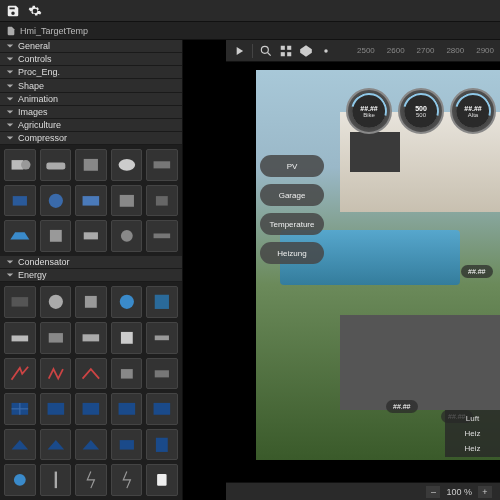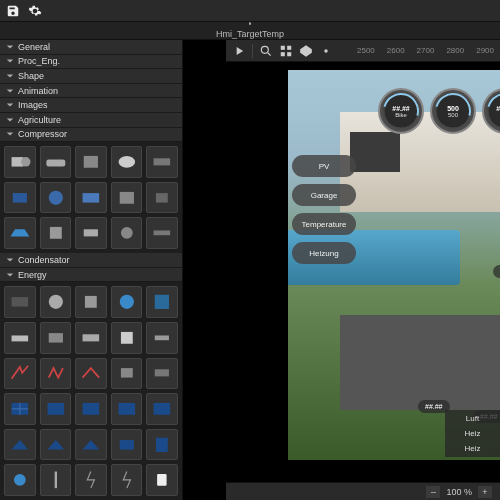--- a/index.html
+++ b/index.html
@@ -11,21 +11,20 @@
   }
   .titlebar {
     height: 22px; background: #2a2a2a; display: flex; align-items: center;
     padding: 0 6px; gap: 8px; border-bottom: 1px solid #111;
   }
   .titlebar .icon { width: 14px; height: 14px; fill: #eee; }
   .filebar {
     height: 18px; background: #222; display: flex; align-items: center;
     padding: 0 6px; gap: 4px; font-size: 9px; color: #bbb;
     border-bottom: 1px solid #111;
-    flex-direction: column;
   }
   .main { flex: 1; display: flex; min-height: 0; }
   .sidebar {
     width: 183px; background: #4d7c0f; display: flex; flex-direction: column;
     border-right: 1px solid #111; overflow-y: auto;
   }
   .cat {
     height: 16px; background: #2d2d2d; display: flex; align-items: center;
     padding: 0 6px; gap: 4px; font-size: 9px; color: #ddd;
     border-bottom: 1px solid #1a1a1a; cursor: pointer;
@@ -49,21 +48,20 @@
   .toolbar .tbtn { width: 14px; height: 14px; fill: #ccc; cursor: pointer; }
   .toolbar .sep { width: 1px; height: 14px; background: #444; }
   .tick { font-size: 8px; color: #888; margin-left: auto; display:flex; gap:12px;}
   .stage {
     flex: 1; position: relative; background: #000; overflow: hidden;
   }
   .canvas {
     position: absolute; left: 30px; top: 8px; right: 0; bottom: 22px;
     background: linear-gradient(#a8c8d8 0%, #9ab8c8 25%, #6b8a5a 55%, #3a5a2a 100%);
     overflow: hidden;
-    margin-left: 32px;
   }
   .house {
     position: absolute; right: 0; top: 42px; width: 160px; height: 100px;
     background: linear-gradient(#e8e4dc, #c8c0b0);
   }
   .house::before {
     content: ''; position: absolute; left: 10px; top: 20px; width: 50px; height: 40px;
     background: #3a3a3a;
   }
   .pool {
@@ -142,20 +140,26 @@
 </div>
 
 <div class="main">
 
   <div class="sidebar">
     <div class="cat">
         <svg class="chev" viewBox="0 0 10 10">
           <path d="M1 3l4 4 4-4z"></path>
         </svg>
         <span>General</span>
+      </div>
+    <div class="cat">
+        <svg class="chev" viewBox="0 0 10 10">
+          <path d="M1 3l4 4 4-4z"></path>
+        </svg>
+        <span>Controls</span>
       </div>
     <div class="cat">
         <svg class="chev" viewBox="0 0 10 10">
           <path d="M1 3l4 4 4-4z"></path>
         </svg>
         <span>Proc_Eng.</span>
       </div>
     <div class="cat">
         <svg class="chev" viewBox="0 0 10 10">
           <path d="M1 3l4 4 4-4z"></path>

